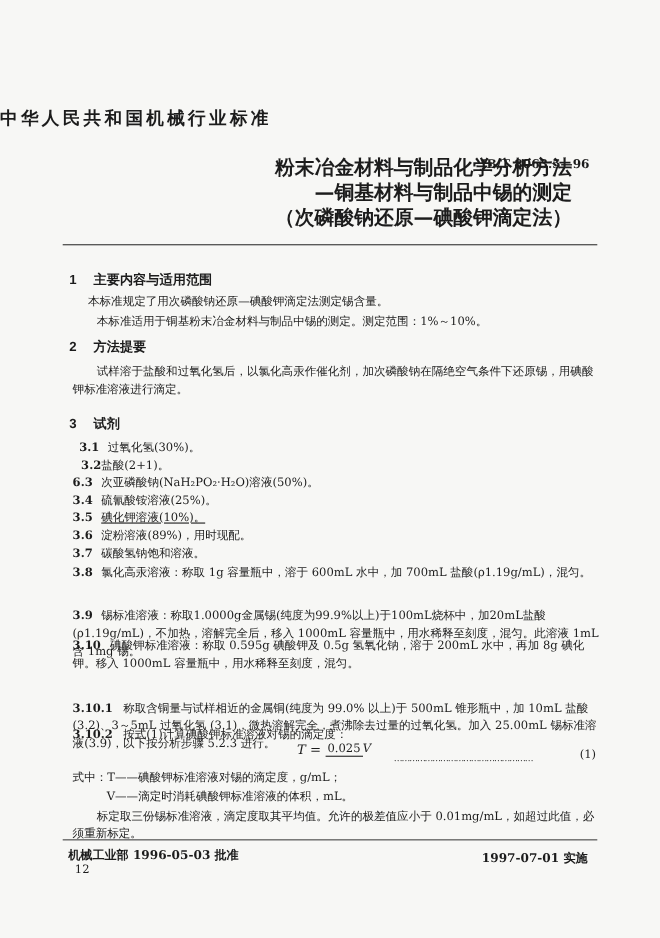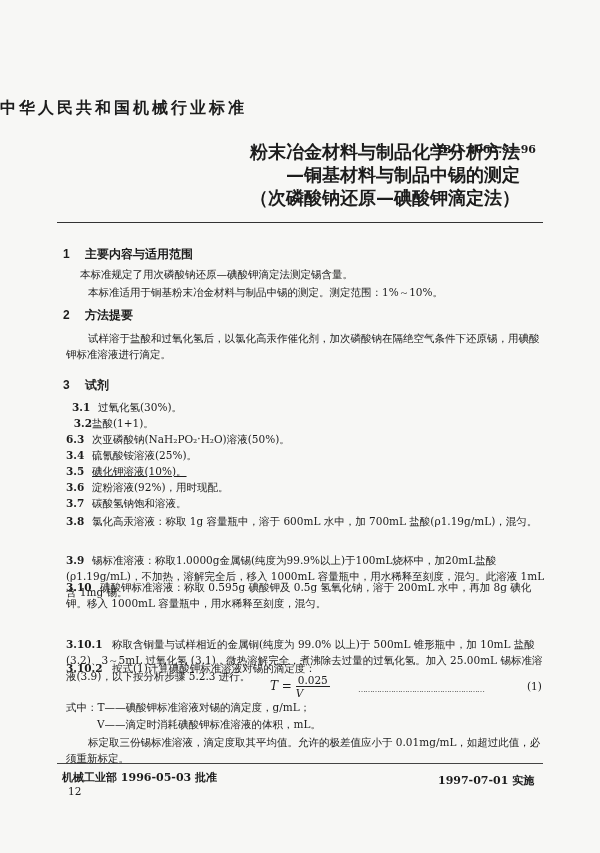--- a/index.html
+++ b/index.html
@@ -11,21 +11,21 @@
   .title { left:0; width:520px; text-align:right; font-size:18px; font-weight:bold;
            font-family:"DejaVu Sans", sans-serif; }
   .std-code { top:143px; left:437px; font-size:11px; font-weight:bold; }
   .rule { top:222px; left:57px; width:486px; height:1px; background:#333; }
   .h { font-size:12px; font-weight:bold; font-family:Liberation Sans, sans-serif; }
   .h .num { display:inline-block; width:22px; }
   .p { font-size:10.5px; line-height:16px; }
   .item { font-size:10.5px; line-height:16px; }
   .item .num { font-weight:bold; display:inline-block; }
   .formula { font-size:12px; font-style:italic; }
-  .frac { display:inline-flex; flex-direction:column; vertical-align:middle; font-size:10.5px; }
+  .frac { display:inline-flex; flex-direction:row; vertical-align:middle; font-size:10.5px; }
   .frac .top { border-bottom:1px solid #222; padding:0 2px; font-style:normal; }
   .footer { font-size:11px; font-weight:bold; }
   .footer-rule { top:763px; left:57px; width:486px; height:1px; background:#444; }
 </style>
 </head>
 <body>
 
 <div class="abs std-header">中华人民共和国机械行业标准</div>
 <div class="abs title" style="top:140px;">粉末冶金材料与制品化学分析方法</div>
 <div class="abs title" style="top:163px;">—铜基材料与制品中锡的测定</div>
@@ -42,25 +42,25 @@
 <div class="abs h" style="top:307px;left:63px;">
   <span class="num">2</span><span>方法提要</span>
 </div>
 <div class="abs p" style="top:330px;left:66px;width:480px;text-indent:22px;">试样溶于盐酸和过氧化氢后，以氯化高汞作催化剂，加次磷酸钠在隔绝空气条件下还原锡，用碘酸钾标准溶液进行滴定。</div>
 
 <div class="abs h" style="top:377px;left:63px;">
   <span class="num">3</span><span>试剂</span>
 </div>
 
 <div class="abs item" style="top:399px;left:72px;"><span class="num" style="width:26px;">3.1</span><span>过氧化氢(30%)。</span></div>
-<div class="abs item" style="top:415px;left:66px;"><span class="num" style="width:26px;text-align:right;">3.2</span><span>盐酸(1+1)。</span></div>
+<div class="abs item" style="top:415px;left:66px;"><span class="num" style="width:26px;text-align:right;">3.2</span><span>盐酸(2+1)。</span></div>
 <div class="abs item" style="top:431px;left:66px;"><span class="num" style="width:26px;">6.3</span><span>次亚磷酸钠(NaH₂PO₂·H₂O)溶液(50%)。</span></div>
 <div class="abs item" style="top:447px;left:66px;"><span class="num" style="width:26px;">3.4</span><span>硫氰酸铵溶液(25%)。</span></div>
 <div class="abs item" style="top:463px;left:66px;text-decoration:underline;"><span class="num" style="width:26px;">3.5</span><span>碘化钾溶液(10%)。</span></div>
-<div class="abs item" style="top:479px;left:66px;"><span class="num" style="width:26px;">3.6</span><span>淀粉溶液(92%)，用时现配。</span></div>
+<div class="abs item" style="top:479px;left:66px;"><span class="num" style="width:26px;">3.6</span><span>淀粉溶液(89%)，用时现配。</span></div>
 <div class="abs item" style="top:495px;left:66px;"><span class="num" style="width:26px;">3.7</span><span>碳酸氢钠饱和溶液。</span></div>
 <div class="abs item" style="top:513px;left:66px;width:480px;"><span class="num" style="width:26px;">3.8</span><span>氯化高汞溶液：称取 1g 容量瓶中，溶于 600mL 水中，加 700mL 盐酸(ρ1.19g/mL)，混匀。</span></div>
 <div class="abs item" style="top:552px;left:66px;width:480px;"><span class="num" style="width:26px;">3.9</span><span>锡标准溶液：称取1.0000g金属锡(纯度为99.9%以上)于100mL烧杯中，加20mL盐酸(ρ1.19g/mL)，不加热，溶解完全后，移入 1000mL 容量瓶中，用水稀释至刻度，混匀。此溶液 1mL 含 1mg 锡。</span></div>
 <div class="abs item" style="top:579px;left:66px;width:480px;"><span class="num" style="width:34px;">3.10</span><span>碘酸钾标准溶液：称取 0.595g 碘酸钾及 0.5g 氢氧化钠，溶于 200mL 水中，再加 8g 碘化钾。移入 1000mL 容量瓶中，用水稀释至刻度，混匀。</span></div>
 <div class="abs item" style="top:613px;left:66px;width:480px;margin-top:23px;"><span class="num" style="width:46px;">3.10.1</span><span>称取含铜量与试样相近的金属铜(纯度为 99.0% 以上)于 500mL 锥形瓶中，加 10mL 盐酸(3.2)、3～5mL 过氧化氢 (3.1)，微热溶解完全，煮沸除去过量的过氧化氢。加入 25.00mL 锡标准溶液(3.9)，以下按分析步骤 5.2.3 进行。</span></div>
 <div class="abs item" style="top:660px;left:66px;width:480px;"><span class="num" style="width:46px;">3.10.2</span><span>按式(1)计算碘酸钾标准溶液对锡的滴定度：</span></div>
 
 <div class="abs formula" style="top:674px;left:270px;">
   <span>T =</span>
   <span class="frac">

